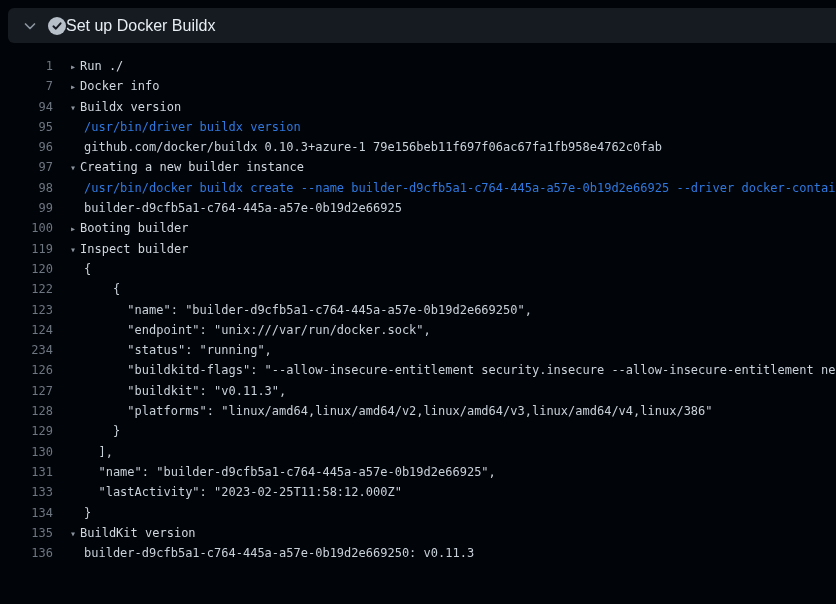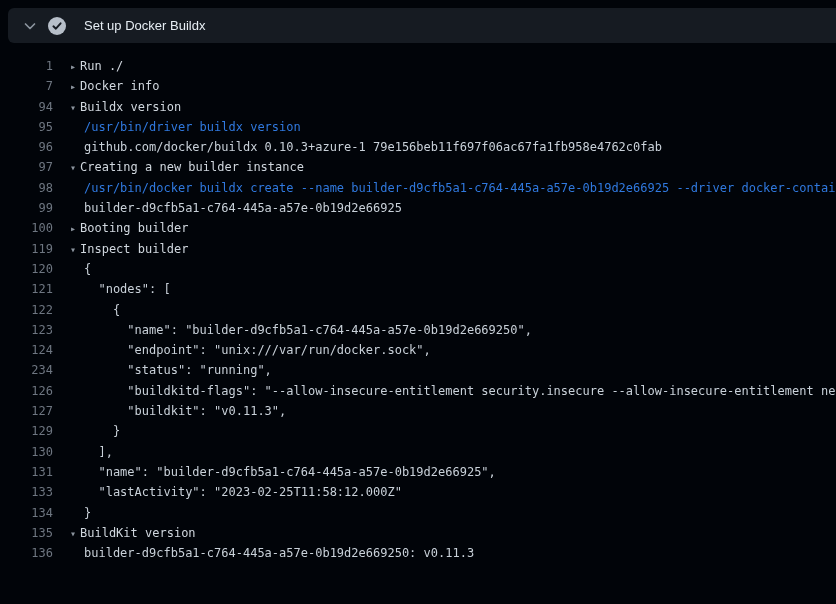--- a/index.html
+++ b/index.html
@@ -28,23 +28,23 @@
     display: inline-flex; align-items: center; justify-content: center;
     flex: 0 0 auto;
   }
   .status {
     margin-left: 10px;
     width: 18px; height: 18px;
     display: inline-flex;
     flex: 0 0 auto;
   }
   .step-title {
-    margin-left: 18px;
+    margin-left: 0;
     font-family: "Liberation Sans", "DejaVu Sans", sans-serif;
-    font-size: 13px;
+    font-size: 16px;
     font-weight: 500;
     color: var(--title, #e6edf3);
     white-space: nowrap;
   }
 
   .log {
     padding-top: 13px;
     font-family: "DejaVu Sans Mono", "Liberation Mono", monospace;
     font-size: 12px;
     width: 100%;
@@ -106,27 +106,27 @@
     <div class="row"><span class="num">7</span><span class="content group"><span class="tri">▸</span><span>Docker info</span></span></div>
     <div class="row"><span class="num">94</span><span class="content group"><span class="tri">▾</span><span>Buildx version</span></span></div>
     <div class="row"><span class="num">95</span><span class="content plain c-command">/usr/bin/driver buildx version</span></div>
     <div class="row"><span class="num">96</span><span class="content plain c-output">github.com/docker/buildx 0.10.3+azure-1 79e156beb11f697f06ac67fa1fb958e4762c0fab</span></div>
     <div class="row"><span class="num">97</span><span class="content group"><span class="tri">▾</span><span>Creating a new builder instance</span></span></div>
     <div class="row"><span class="num">98</span><span class="content plain c-command">/usr/bin/docker buildx create --name builder-d9cfb5a1-c764-445a-a57e-0b19d2e66925 --driver docker-container</span></div>
     <div class="row"><span class="num">99</span><span class="content plain c-output">builder-d9cfb5a1-c764-445a-a57e-0b19d2e66925</span></div>
     <div class="row"><span class="num">100</span><span class="content group"><span class="tri">▸</span><span>Booting builder</span></span></div>
     <div class="row"><span class="num">119</span><span class="content group"><span class="tri">▾</span><span>Inspect builder</span></span></div>
     <div class="row"><span class="num">120</span><span class="content plain c-output">{</span></div>
-    <div class="row"><span class="num">121</span><span class="content plain c-output">  "nodes": [</span></div>
     <div class="row"><span class="num">122</span><span class="content plain c-output">    {</span></div>
     <div class="row"><span class="num">123</span><span class="content plain c-output">      "name": "builder-d9cfb5a1-c764-445a-a57e-0b19d2e669250",</span></div>
     <div class="row"><span class="num">124</span><span class="content plain c-output">      "endpoint": "unix:///var/run/docker.sock",</span></div>
     <div class="row"><span class="num">234</span><span class="content plain c-output">      "status": "running",</span></div>
     <div class="row"><span class="num">126</span><span class="content plain c-output">      "buildkitd-flags": "--allow-insecure-entitlement security.insecure --allow-insecure-entitlement networ</span></div>
     <div class="row"><span class="num">127</span><span class="content plain c-output">      "buildkit": "v0.11.3",</span></div>
+    <div class="row"><span class="num">128</span><span class="content plain c-output">      "platforms": "linux/amd64,linux/amd64/v2,linux/amd64/v3,linux/amd64/v4,linux/386"</span></div>
     <div class="row"><span class="num">129</span><span class="content plain c-output">    }</span></div>
     <div class="row"><span class="num">130</span><span class="content plain c-output">  ],</span></div>
     <div class="row"><span class="num">131</span><span class="content plain c-output">  "name": "builder-d9cfb5a1-c764-445a-a57e-0b19d2e66925",</span></div>
     <div class="row"><span class="num">133</span><span class="content plain c-output">  "lastActivity": "2023-02-25T11:58:12.000Z"</span></div>
     <div class="row"><span class="num">134</span><span class="content plain c-output">}</span></div>
     <div class="row"><span class="num">135</span><span class="content group"><span class="tri">▾</span><span>BuildKit version</span></span></div>
     <div class="row"><span class="num">136</span><span class="content plain c-output">builder-d9cfb5a1-c764-445a-a57e-0b19d2e669250: v0.11.3</span></div>
   </div>
 
 </body></html>

